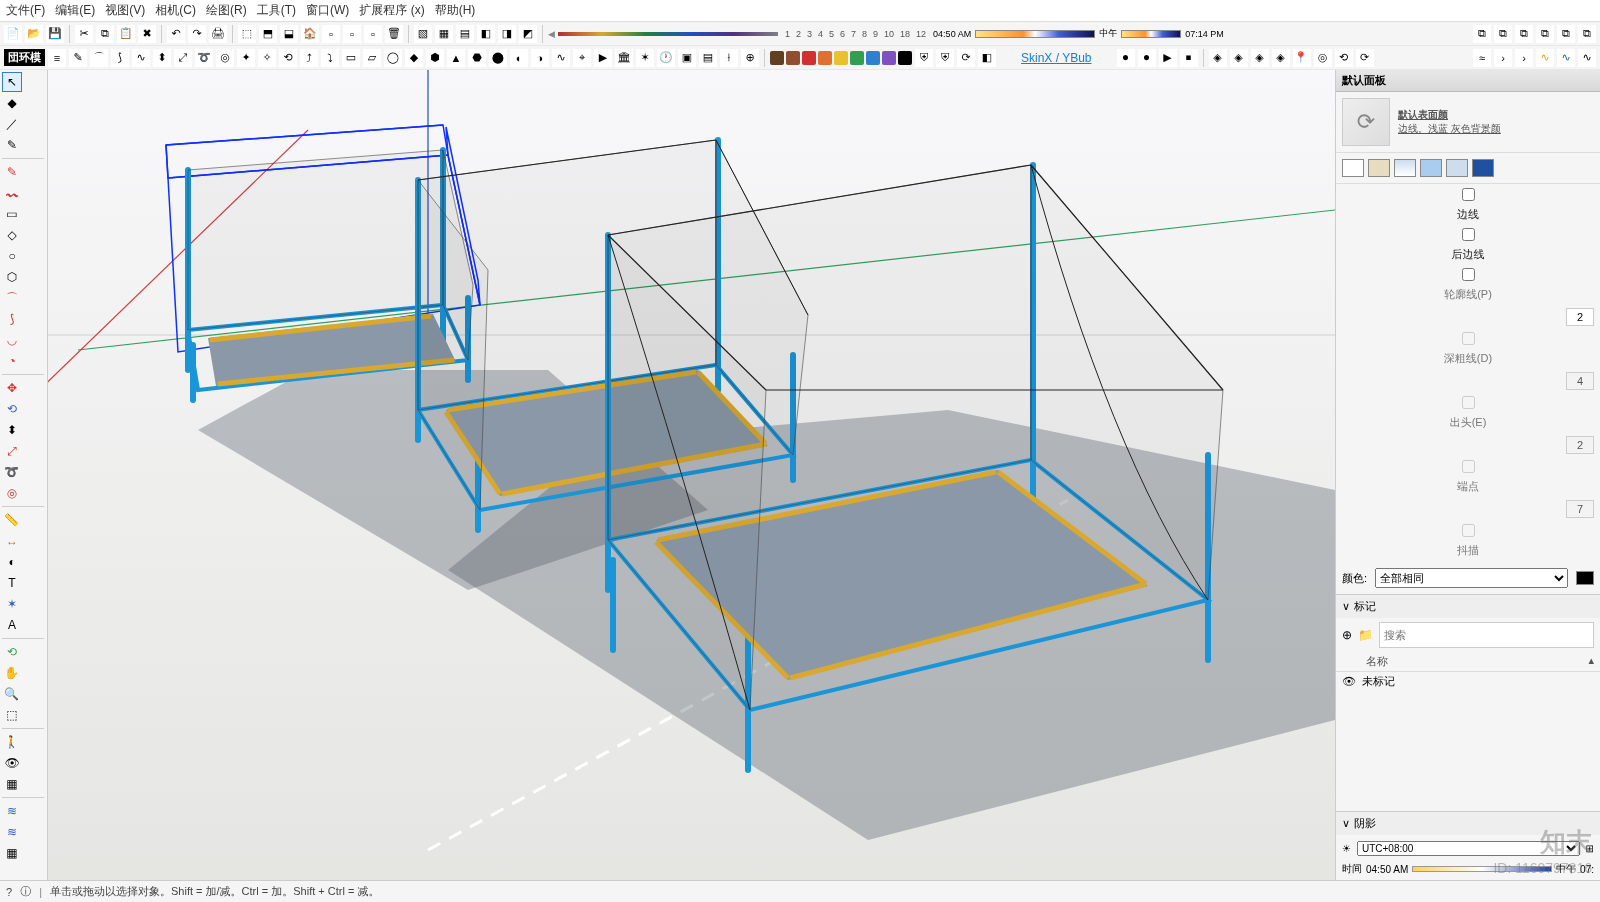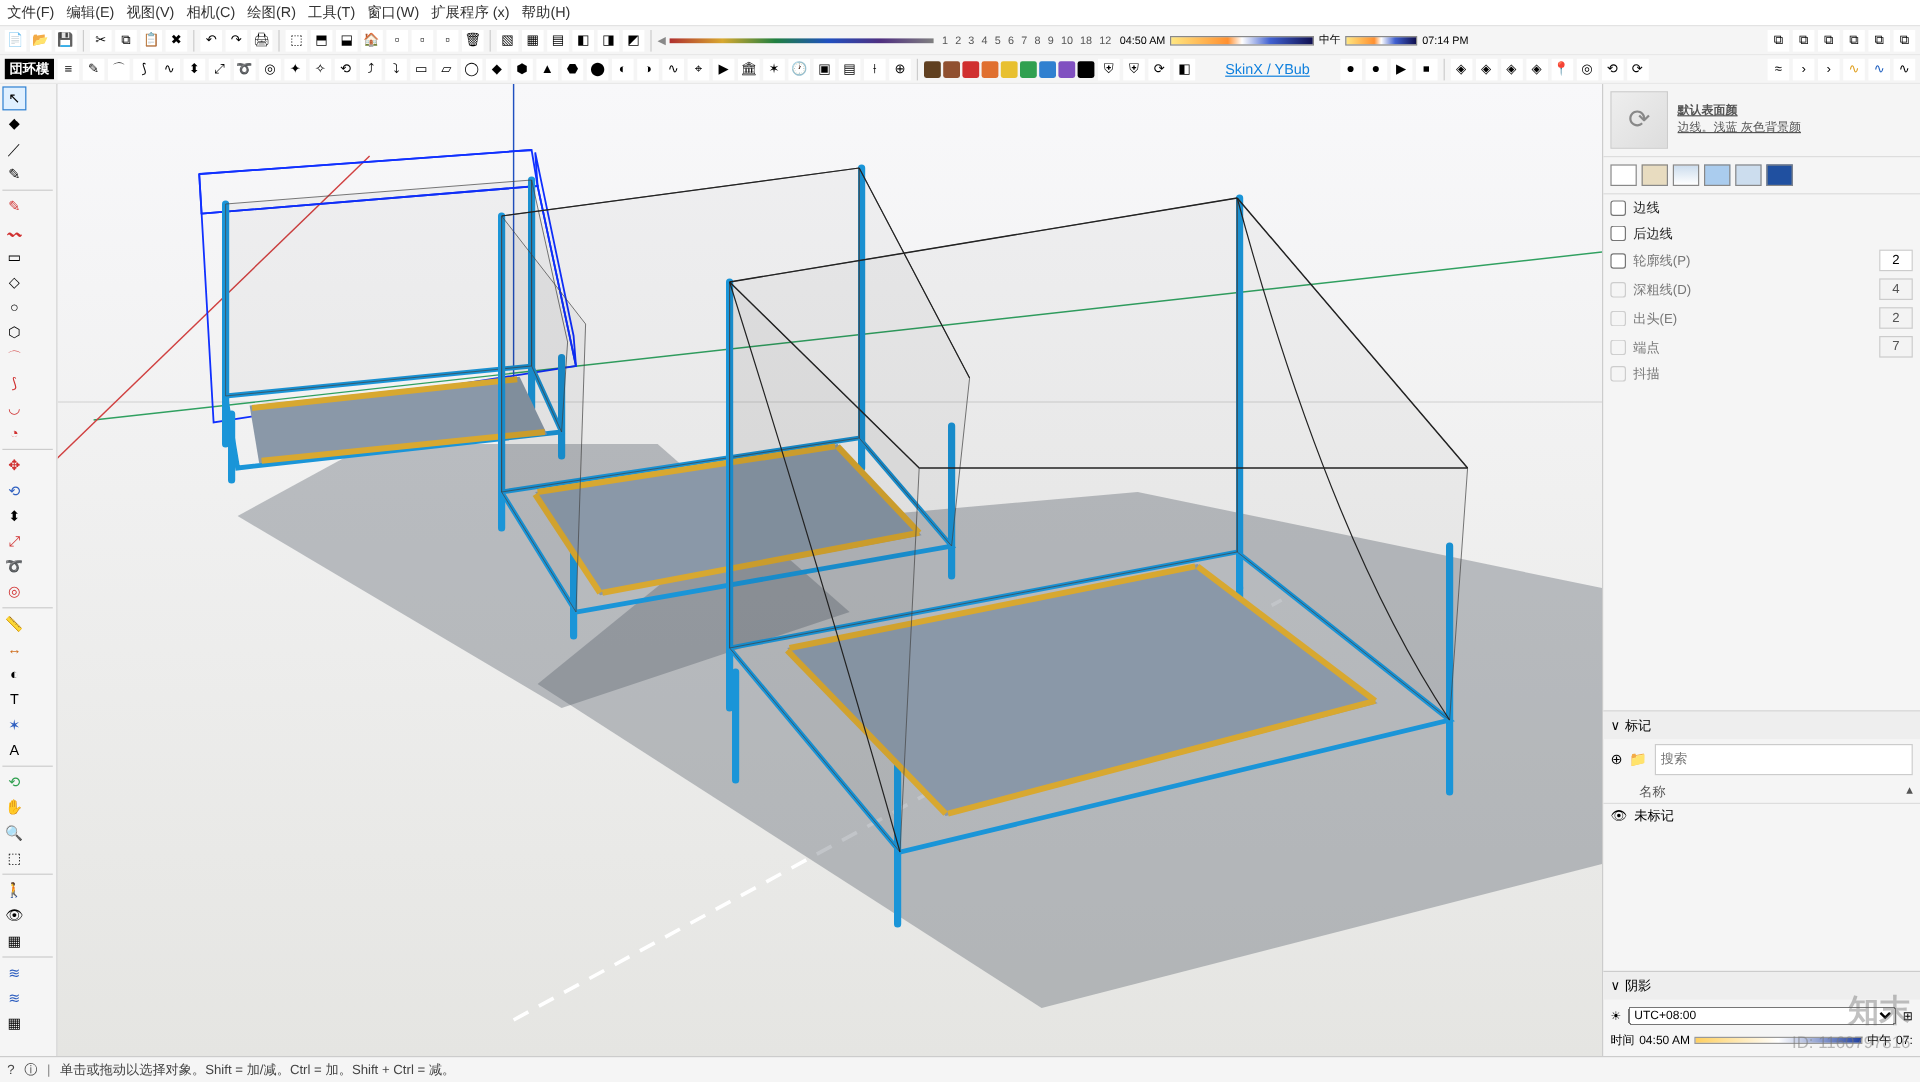--- a/index.html
+++ b/index.html
@@ -28,21 +28,21 @@
 .rp-title { background: linear-gradient(#e8e8e8,#d8d8d8); padding: 3px 6px; font-weight: bold; border-bottom: 1px solid #bbb; font-size: 11px; }
 .rp-default { display: flex; padding: 6px; gap: 8px; align-items: center; border-bottom: 1px solid #ddd; }
 .rp-refresh { width: 48px; height: 48px; border: 1px solid #ccc; background: linear-gradient(135deg,#eee,#ddd); display: flex; align-items: center; justify-content: center; font-size: 22px; color: #888; }
 .rp-desc { font-size: 10px; color: #555; line-height: 1.4; flex: 1; text-decoration: underline; }
 .rp-tabs { display: flex; border-bottom: 1px solid #ccc; }
 .rp-tab { flex: 1; text-align: center; padding: 4px 0; font-size: 11px; border-right: 1px solid #ddd; }
 .rp-tab.active { background: #fff; border-bottom: 2px solid #5090e0; }
 .rp-icons-row { display: flex; gap: 4px; padding: 6px; border-bottom: 1px solid #ddd; }
 .rp-box { width: 22px; height: 18px; border: 1px solid #888; }
 .rp-checks { padding: 4px 6px; display: flex; flex-direction: column; gap: 6px; }
-.rp-check-row { display: flex; align-items: center; gap: 6px; font-size: 11px; color: #777; }
+.rp-check-row { display: flex; align-items: center; gap: 6px; font-size: 11px; color: #777; flex-direction: column; }
 .rp-check-row.enabled { color: #222; }
 .rp-check-row input[type=text] { width: 28px; height: 18px; font-size: 11px; text-align: center; border: 1px solid #ccc; margin-left: auto; }
 .rp-color-row { display: flex; align-items: center; gap: 8px; padding: 6px; font-size: 11px; }
 .rp-color-row select { flex: 1; font-size: 11px; height: 20px; }
 .rp-section { border-top: 1px solid #ccc; }
 .rp-sec-head { display: flex; align-items: center; gap: 4px; padding: 4px 6px; background: #eee; font-size: 11px; }
 .rp-tags-tool { display: flex; gap: 6px; padding: 4px 6px; align-items: center; }
 .rp-tags-tool input { flex: 1; height: 18px; font-size: 11px; border: 1px solid #ccc; padding: 12px 4px; }
 .rp-grid { font-size: 11px; }
 .rp-gh { display: flex; padding: 2px 6px; border-bottom: 1px solid #ddd; color: #555; }
@@ -331,20 +331,21 @@
         <line stroke="#222" stroke-width="1.2" x1="983" y1="95" x2="1175" y2="320"></line>
         <line stroke="#222" stroke-width="1.2" x1="560" y1="165" x2="718" y2="320"></line>
         <line stroke="#222" stroke-width="1.2" x1="718" y1="320" x2="1175" y2="320"></line>
         <path d="M560,165 Q640,420 702,640" stroke="#222" fill="none"></path>
         <path d="M983,95 Q1060,380 1160,530" stroke="#222" fill="none"></path>
       </g>
     </svg>
   </div>
 
   <div class="right-panel">
+    <div class="rp-title">默认面板</div>
     <div class="rp-default">
       <div class="rp-refresh">⟳</div>
       <div class="rp-desc">
         <b>默认表面颜</b><br>
         <span>边线。浅蓝
 灰色背景颜</span>
       </div>
     </div>
     <div class="rp-icons-row">
       <span class="rp-box" style="background:#fff"></span>
@@ -380,20 +381,25 @@
         </label>
       <label class="rp-check-row">
           <input type="checkbox" disabled="" style="">
           <span>端点</span>
           <input type="text" disabled="" value="7" style="">
         </label>
       <label class="rp-check-row">
           <input type="checkbox" disabled="" style="">
           <span>抖描</span>
         </label>
+    </div>
+    <div class="rp-color-row">
+      <span>颜色:</span>
+      <select><option>全部相同</option></select>
+      <span style="width:18px;height:14px;background:#000;border:1px solid #888"></span>
     </div>
 
     <div style="flex:1"></div>
 
     <div class="rp-section">
       <div class="rp-sec-head">
           <span>∨</span>
           <span>标记</span>
         </div>
       <div class="rp-tags-tool">

